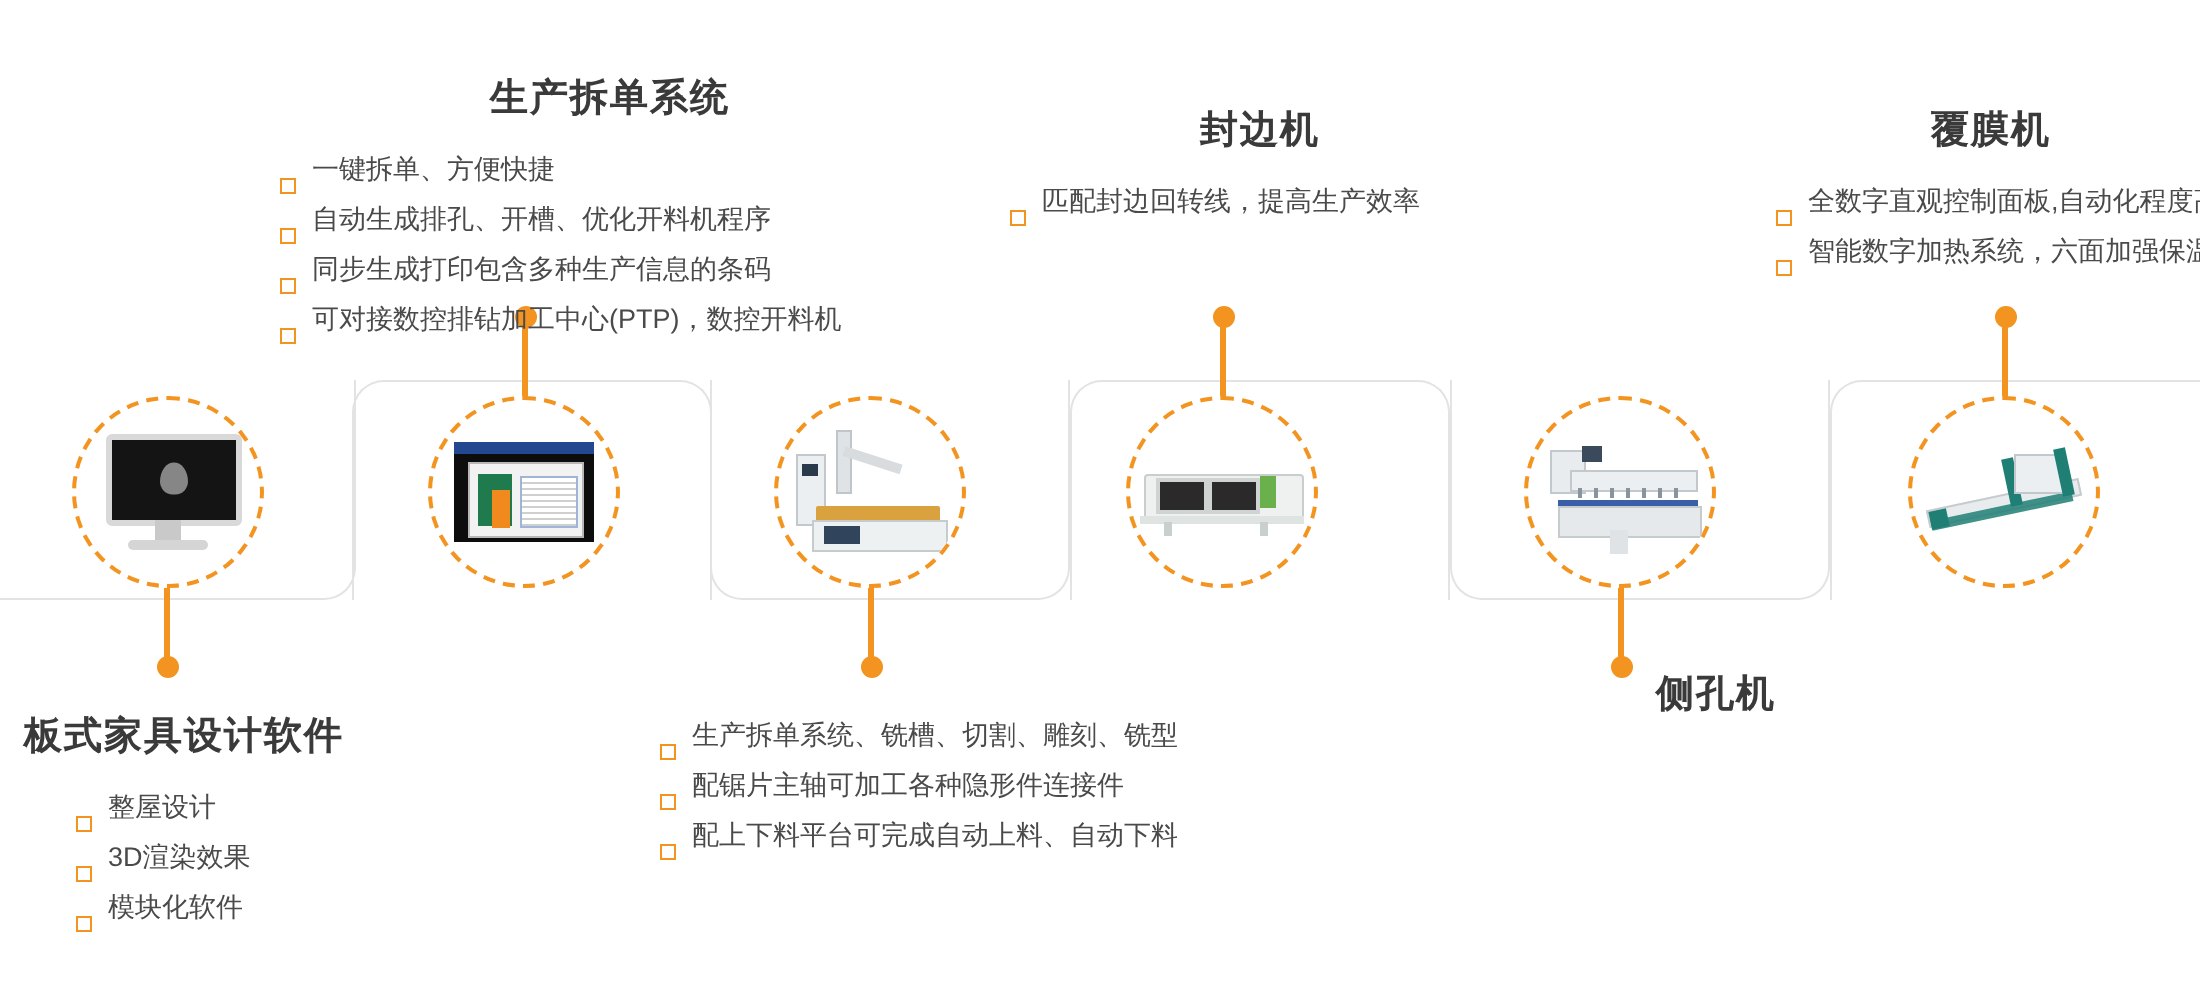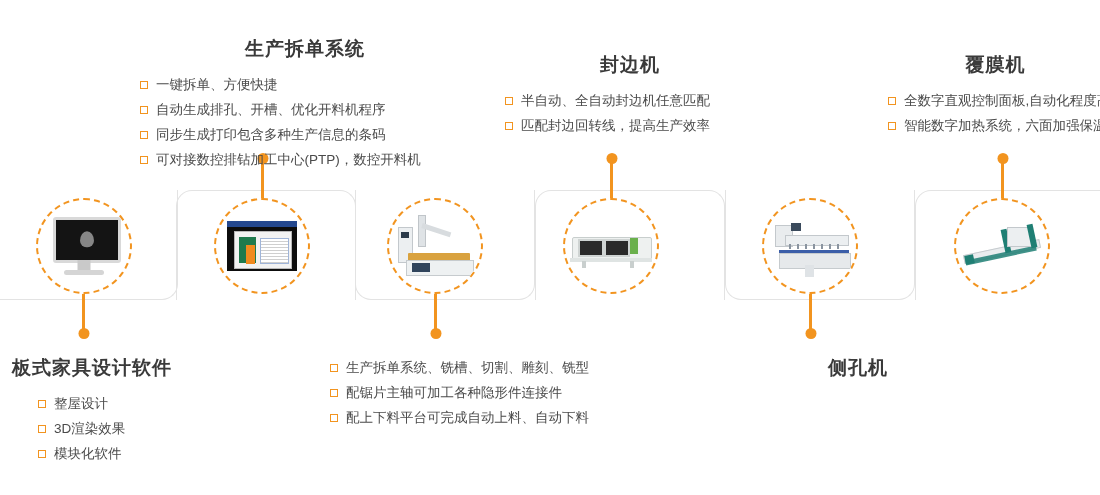--- a/index.html
+++ b/index.html
@@ -43,21 +43,21 @@
   
   .block{position:absolute;}
   .block h3{
     margin:0 0 10px 0;
     font-size:19px;font-weight:700;color:#3a3a3a;
     letter-spacing:1px;white-space:nowrap;
   }
   .block ul{margin:0;padding:0;list-style:none;}
   .block li{
     font-size:13.5px;color:#4a4a4a;line-height:25px;
-    white-space:nowrap;display:flex;align-items:center;
+    white-space:nowrap;display:flex;align-items:flex-end;
   }
   .bullet{
     display:inline-block;width:8px;height:8px;
     border:1.4px solid #f2941f;box-sizing:border-box;
     margin-right:8px;flex:0 0 auto;
   }
   .center h3{text-align:center;}
   .ttl-left h3{text-align:left;}
 
   
@@ -235,24 +235,20 @@
           <span>可对接数控排钻加工中心(PTP)，数控开料机</span>
         </li>
     </ul>
   </div>
 
   <div class="block center" style="left:505px; top:52px; width:250px;">
     <h3>封边机</h3>
     <ul>
       <li>
           <span class="bullet"></span>
-          <span>半自动、全自动封边机任意匹配</span>
-        </li>
-      <li>
-          <span class="bullet"></span>
           <span>匹配封边回转线，提高生产效率</span>
         </li>
     </ul>
   </div>
 
   <div class="block center" style="left:888px; top:52px; width:215px;">
     <h3>覆膜机</h3>
     <ul>
       <li>
           <span class="bullet"></span>
@@ -293,17 +289,17 @@
           <span class="bullet"></span>
           <span>配锯片主轴可加工各种隐形件连接件</span>
         </li>
       <li>
           <span class="bullet"></span>
           <span>配上下料平台可完成自动上料、自动下料</span>
         </li>
     </ul>
   </div>
 
-  <div class="block center" style="left:718px; top:355px; width:280px;">
+  <div class="block center" style="left:718px; top:334px; width:280px;">
     <h3>侧孔机</h3>
   </div>
 
 </div>
 
 </body></html>

